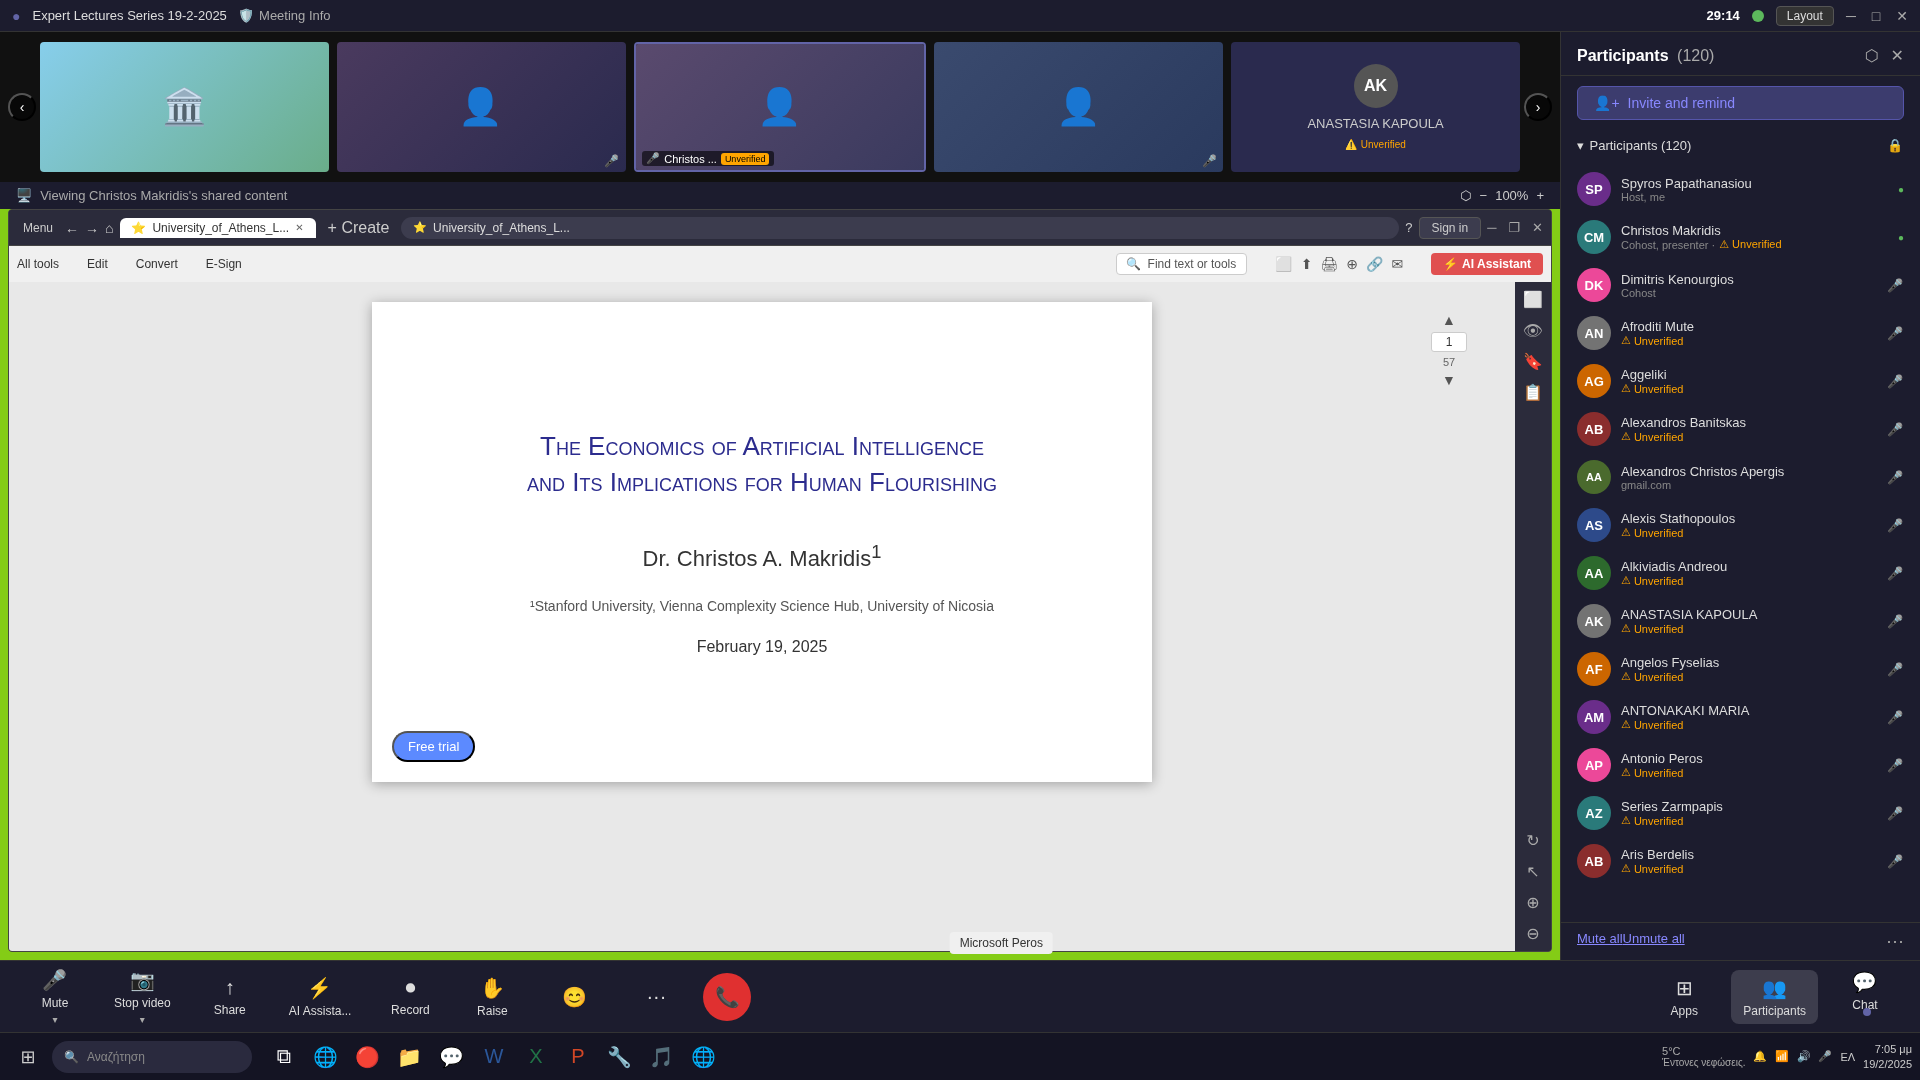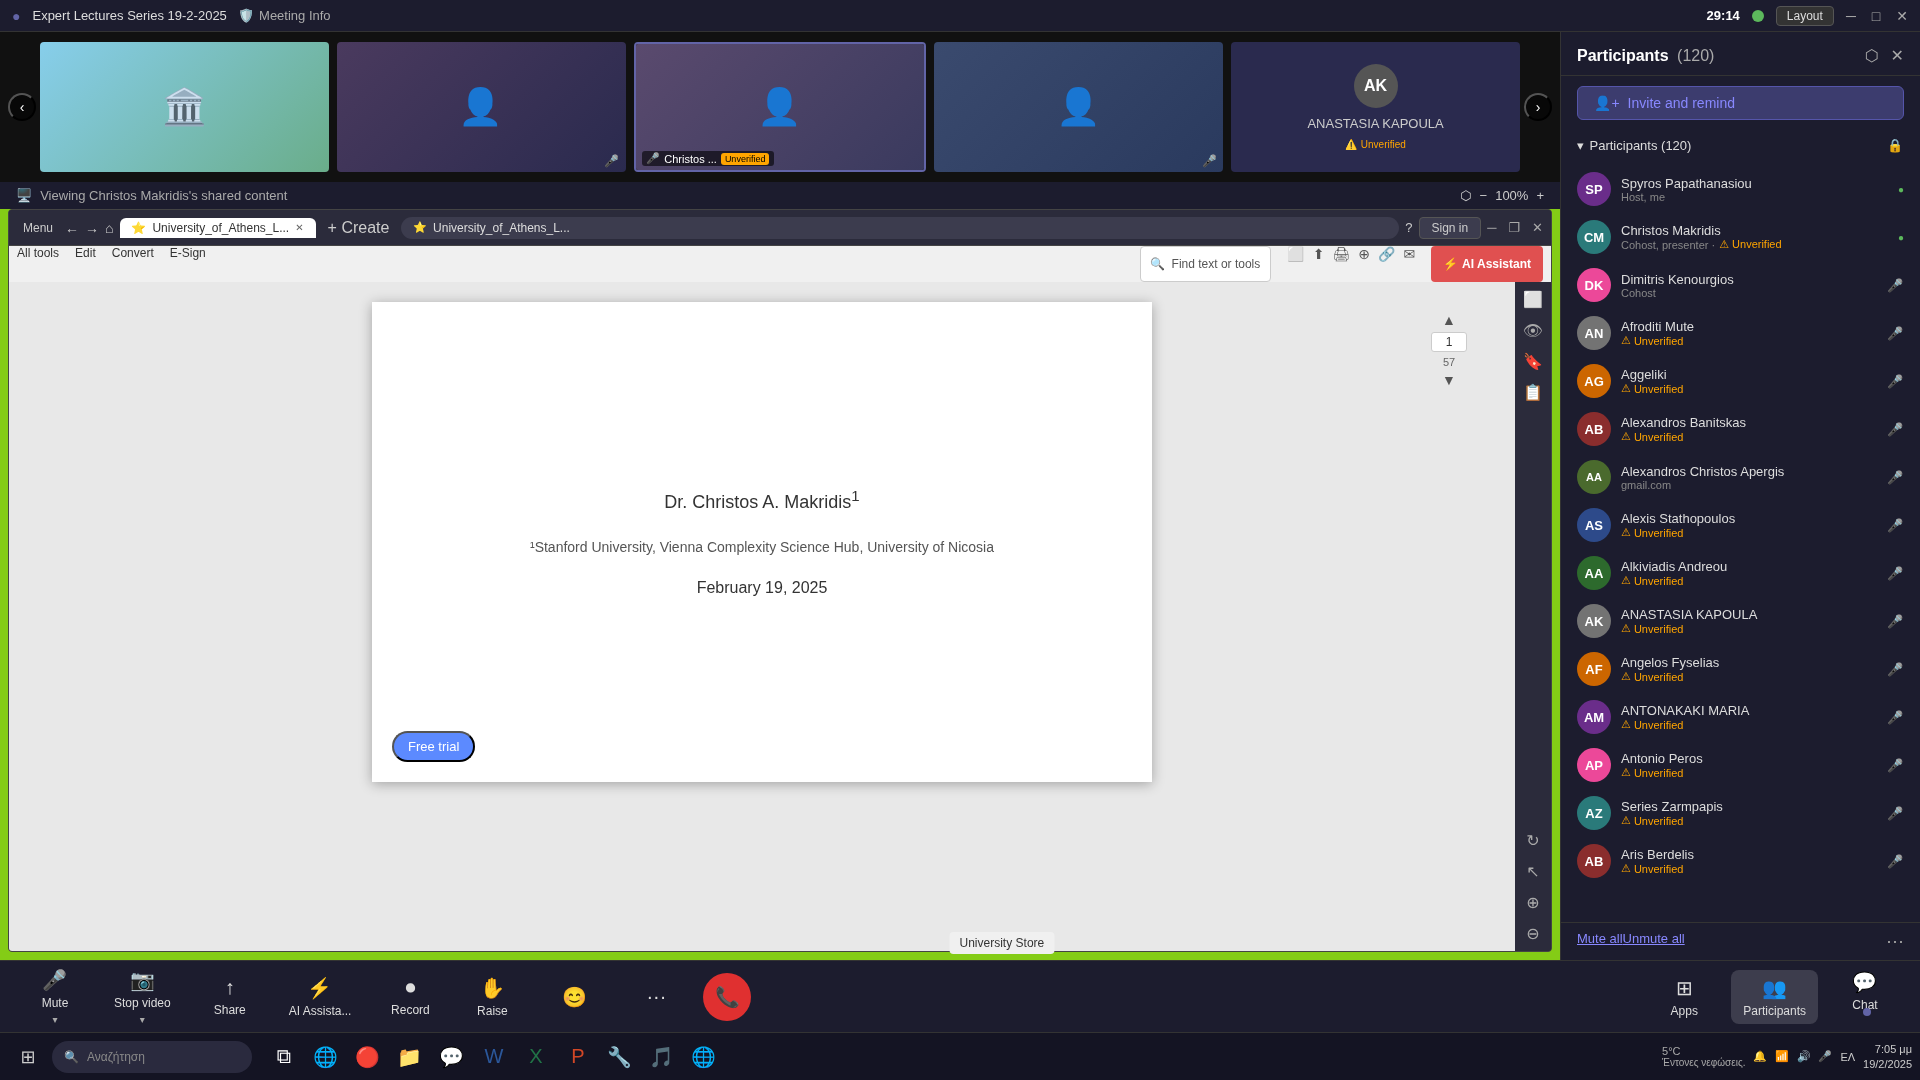--- a/index.html
+++ b/index.html
@@ -232,22 +232,23 @@
       border-radius: 4px;
       font-size: 12px;
       cursor: pointer;
     }
     .browser-titlebar .win-ctrl { display: flex; gap: 12px; color: #aaa; font-size: 13px; }
 
     .browser-toolbar {
       height: 36px;
       background: #f0f0f0;
       display: flex;
+      align-items: center;
       padding: 0 8px;
-      gap: 16px;
+      gap: 28px;
       font-size: 12px;
       color: #333;
     }
     .browser-toolbar .tool-item { cursor: pointer; color: #333; }
     .browser-toolbar .find-bar {
       margin-left: auto;
       background: #fff;
       border: 1px solid #ccc;
       border-radius: 4px;
       padding: 3px 10px;
@@ -299,21 +300,21 @@
       font-size: 26px;
       color: #2c2c8e;
       text-align: center;
       font-variant: small-caps;
       line-height: 1.4;
       margin-bottom: 40px;
       font-weight: normal;
     }
 
     .pdf-page .pdf-author {
-      font-size: 18px;
+      font-size: 22px;
       color: #333;
       margin-bottom: 26px;
       text-align: right;
     }
 
     .pdf-page .pdf-affil {
       font-size: 14px;
       color: #555;
       margin-bottom: 24px;
       text-align: right;
@@ -748,20 +749,21 @@
           </div>
           <div class="ai-btn">
             <span>⚡</span>
             <span>AI Assistant</span>
           </div>
         </div>
 
         <div style="display:flex;flex:1;overflow:hidden;">
           <div class="pdf-content">
             <div class="pdf-page">
+              <div class="pdf-title">The Economics of Artificial Intelligence<br>and Its Implications for Human Flourishing</div>
               <div class="pdf-author">Dr. Christos A. Makridis<sup>1</sup></div>
               <div class="pdf-affil">¹Stanford University, Vienna Complexity Science Hub, University of Nicosia</div>
               <div class="pdf-date">February 19, 2025</div>
               <button class="free-trial-btn">Free trial</button>
             </div>
 
             <div class="page-nav">
               <span class="nav-arr">▲</span>
               <div class="page-num">1</div>
               <div class="page-total">57</div>
@@ -1004,21 +1006,21 @@
   <div class="taskbar-btn">
     <span class="btn-icon">↑</span>
     <span class="btn-label">Share</span>
   </div>
 
   <div class="taskbar-btn">
     <span class="btn-icon">⚡</span>
     <span class="btn-label">AI Assista...</span>
   </div>
 
-  <div class="tooltip-popup">University Store</div>
+  <div class="tooltip-popup">Microsoft Peros</div>
 
   <div class="taskbar-btn">
     <span class="btn-icon">⏺</span>
     <span class="btn-label">Record</span>
   </div>
 
   <div class="taskbar-btn">
     <span class="btn-icon">✋</span>
     <span class="btn-label">Raise</span>
   </div>

